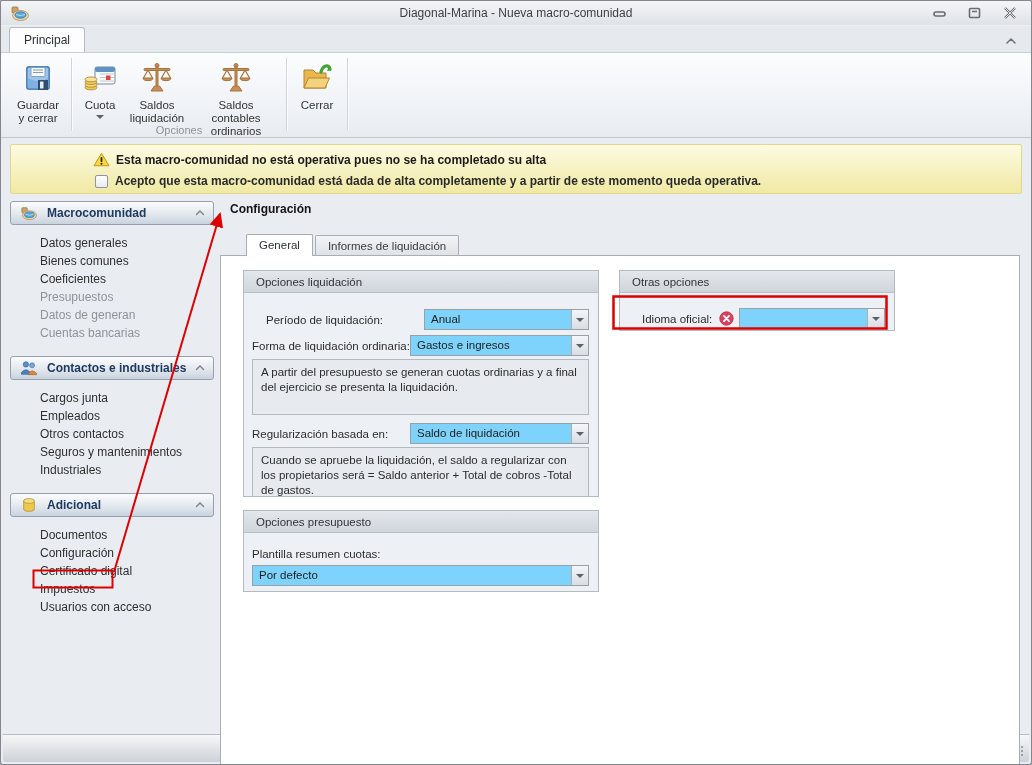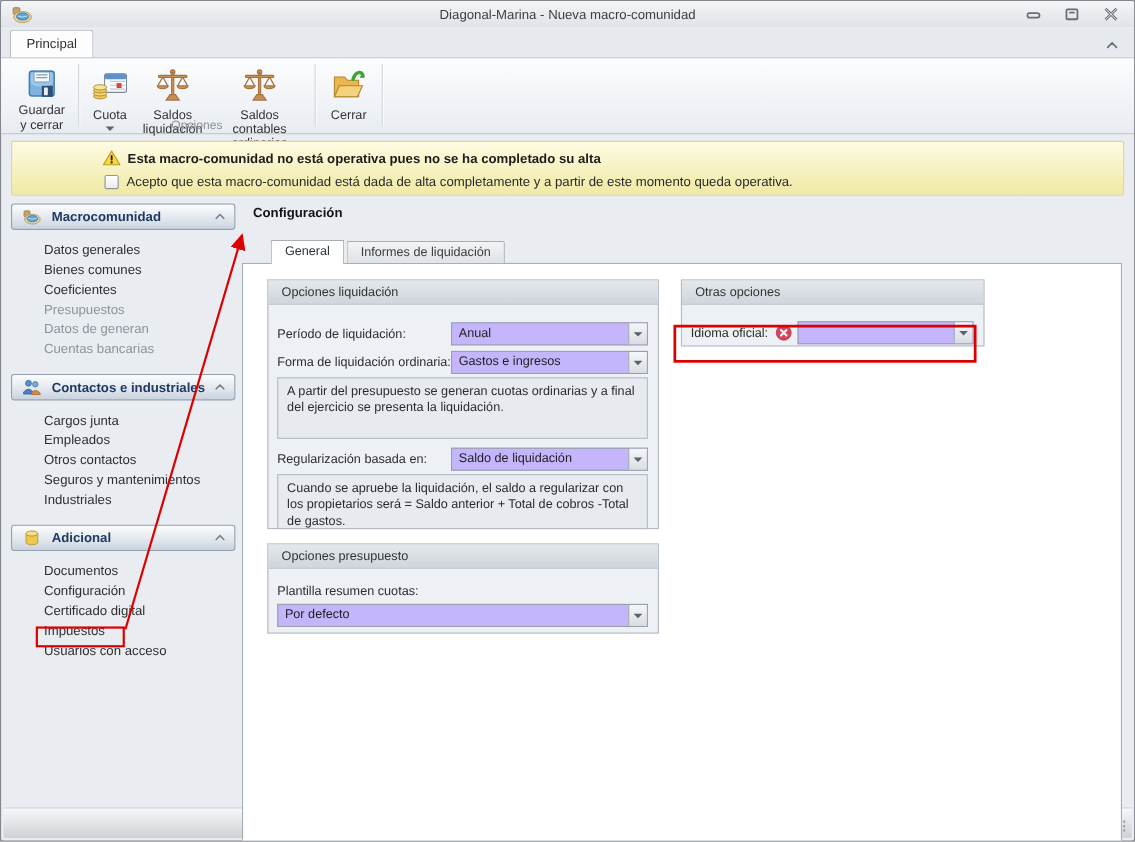--- a/index.html
+++ b/index.html
@@ -28,41 +28,41 @@
   .tabrow { height:26px; background:#e6eaef; position:relative; }
   .ribbon-tab {
     position:absolute; left:8px; bottom:0; height:25px;
     padding:5px 14px 0; background:#fdfdfe;
     border:1px solid #b7bcc4; border-bottom:none; border-radius:3px 3px 0 0;
     font-size:12px; color:#2e3135;
   }
   .ribbon-collapse { position:absolute; right:12px; bottom:4px; width:16px; height:14px; cursor:pointer; }
   
   .ribbon {
-    height:70px; background:linear-gradient(#fcfdfe,#eef1f6 70%, #e8ecf1);
+    height:86px; background:linear-gradient(#fcfdfe,#eef1f6 70%, #e8ecf1);
     border-top:1px solid #c9ced5; border-bottom:1px solid #c2c7ce;
     display:flex; align-items:stretch; padding:2px 0 0 6px; position:relative;
   }
   .rb { display:flex; flex-direction:column; align-items:center; padding:4px 7px 0; cursor:pointer; }
   .rb .icn { height:38px; display:flex; align-items:center; justify-content:center; }
   .rb .lbl { font-size:11.5px; line-height:13px; text-align:center; color:#333; margin-top:2px; white-space:pre-line; }
   .rb .dd-arrow { margin-top:3px; width:0; height:0; border-left:4px solid transparent; border-right:4px solid transparent; border-top:4px solid #5c6269; }
   .vsep { width:1px; background:#d2d6dc; box-shadow:1px 0 0 rgba(255,255,255,.8); margin:3px 2px 6px; }
   .rgroup { display:flex; flex-direction:column; position:relative; padding-bottom:13px; }
   .rgroup-buttons { display:flex; }
   .rgroup-label { position:absolute; bottom:1px; left:0; right:0; text-align:center; font-size:11px; color:#8d9298; }
   
   .banner {
     margin:6px 9px 0; height:50px;
     background:linear-gradient(#fdfbe2,#f0e9a4);
     border:1px solid #e2d88d; border-radius:2px; position:relative;
   }
   .banner-row1 { position:absolute; left:82px; top:7px; display:flex; align-items:center; gap:6px; }
   .banner-title { font-size:12px; font-weight:bold; color:#1c1c1c; }
-  .banner-row2 { position:absolute; left:84px; top:29px; display:flex; align-items:center; gap:7px; }
+  .banner-row2 { position:absolute; left:84px; top:29px; display:flex; align-items:center; gap:7px;font-weight:bold; }
   .checkbox {
     width:13px; height:13px; border:1px solid #8e959d; border-radius:2px;
     background:linear-gradient(#ffffff,#e9ebee); cursor:pointer;
   }
   .banner-check-label { font-size:12px; color:#2a2a2a; }
   
   .bodyarea { display:flex; margin:7px 9px 0; align-items:flex-start; }
   
   .sidebar { width:204px; flex:none; }
   .sb-group-header {
@@ -93,24 +93,24 @@
     height:586px; margin-right:2px; z-index:1;
   }
   
   .gbox { position:absolute; border:1px solid #b4bac2; background:#edf0f4; }
   .gbox-header {
     height:22px; line-height:22px; padding-left:12px; font-size:11.5px; color:#333;
     background:linear-gradient(#e4e8ec,#cfd5dc); border-bottom:1px solid #b8bec6;
   }
   .gbox-body { padding:8px 9px 0 8px; }
   .frow { display:flex; align-items:center; margin-top:5px; }
-  .frow:first-child { margin-top:8px; }
+  .frow:first-child { margin-top:8px;margin-left:14px; }
   .flabel { font-size:11.5px; color:#2d2d2d; flex:none; }
   .combo {
-    height:21px; background:#c4b5fd; border:1px solid #98a0a9;
+    height:21px; background:#7dd3fc; border:1px solid #98a0a9;
     display:flex; align-items:stretch; flex:1; min-width:0; cursor:pointer;
   }
   .combo-text { flex:1; font-size:11.5px; color:#1e1e1e; padding:3px 6px 0; overflow:hidden; white-space:nowrap; }
   .combo-btn {
     width:17px; flex:none; border-left:1px solid #aab0b8;
     background:linear-gradient(#f5f6f8,#d9dde2);
     display:flex; align-items:center; justify-content:center;
   }
   .combo-btn::after { content:""; width:0; height:0; border-left:4px solid transparent; border-right:4px solid transparent; border-top:4px solid #5c6269; }
   .infobox {

